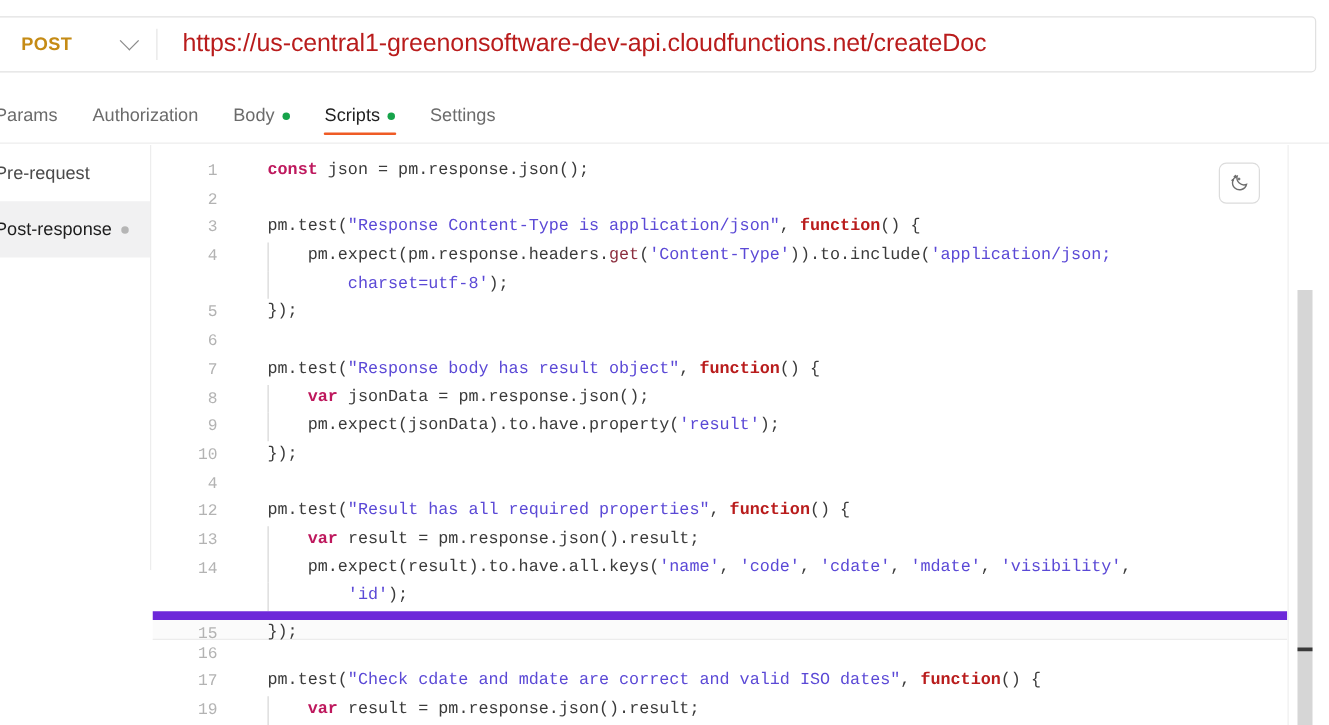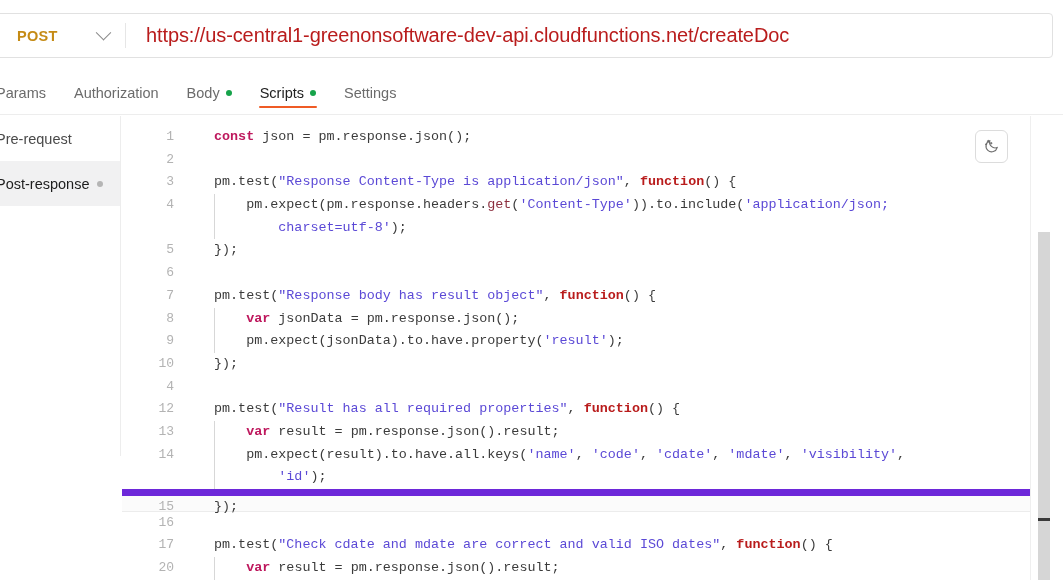--- a/index.html
+++ b/index.html
@@ -337,21 +337,21 @@
       </div>
       <div class="row">
         <div class="ln">16</div>
         <div class="code"></div>
       </div>
       <div class="row">
         <div class="ln">17</div>
         <div class="code"><span class="pln">pm.test(</span><span class="str">"Check cdate and mdate are correct and valid ISO dates"</span><span class="pln">, </span><span class="fn">function</span><span class="pln">() {</span></div>
       </div>
       <div class="row">
-        <div class="ln">20</div>
+        <div class="ln">19</div>
         <div class="code ind"><span class="pln">    </span><span class="kw">var </span><span class="pln">result = pm.response.json().result;</span></div>
       </div>
       <div class="row">
         <div class="ln">19</div>
         <div class="code ind"></div>
       </div>
     </div>
   <div class="magic-btn">
     <svg width="17" height="17" viewBox="0 0 24 24" fill="none" stroke="#6e6e6e" stroke-width="1.6" stroke-linecap="round">
       <path d="M20 13.5A8 8 0 0 1 9.5 4a8 8 0 1 0 10.5 9.5z"></path>

